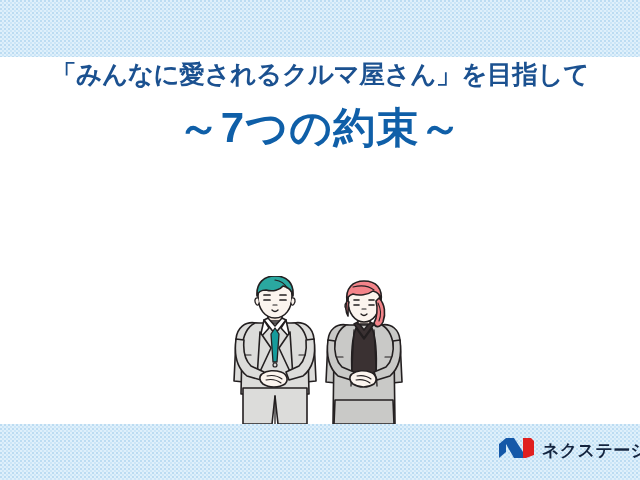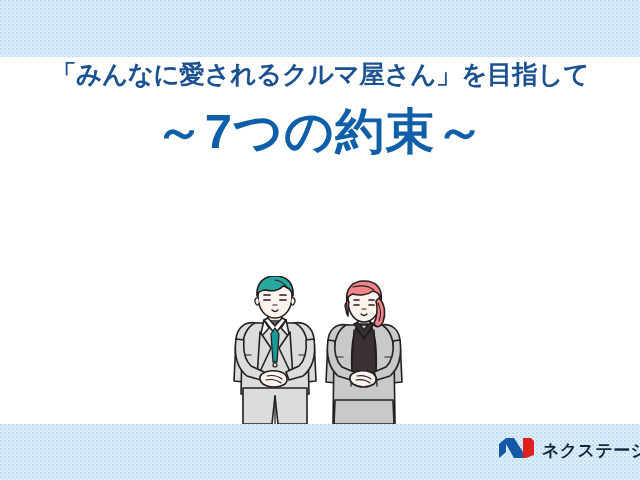--- a/index.html
+++ b/index.html
@@ -56,21 +56,21 @@
   .headline__line1 {
     font-size: 25.5px;
     font-weight: 700;
     letter-spacing: -0.3px;
     color: #1b5190;
     line-height: 1;
     white-space: nowrap;
   }
   .headline__line2 {
     margin-top: 19px;
-    font-size: 49px;
+    font-size: 42px;
     font-weight: 800;
     letter-spacing: 1px;
     color: #0f5fa8;
     line-height: 1;
     white-space: nowrap;
   }
 
   
   .illustration {
     position: absolute;

